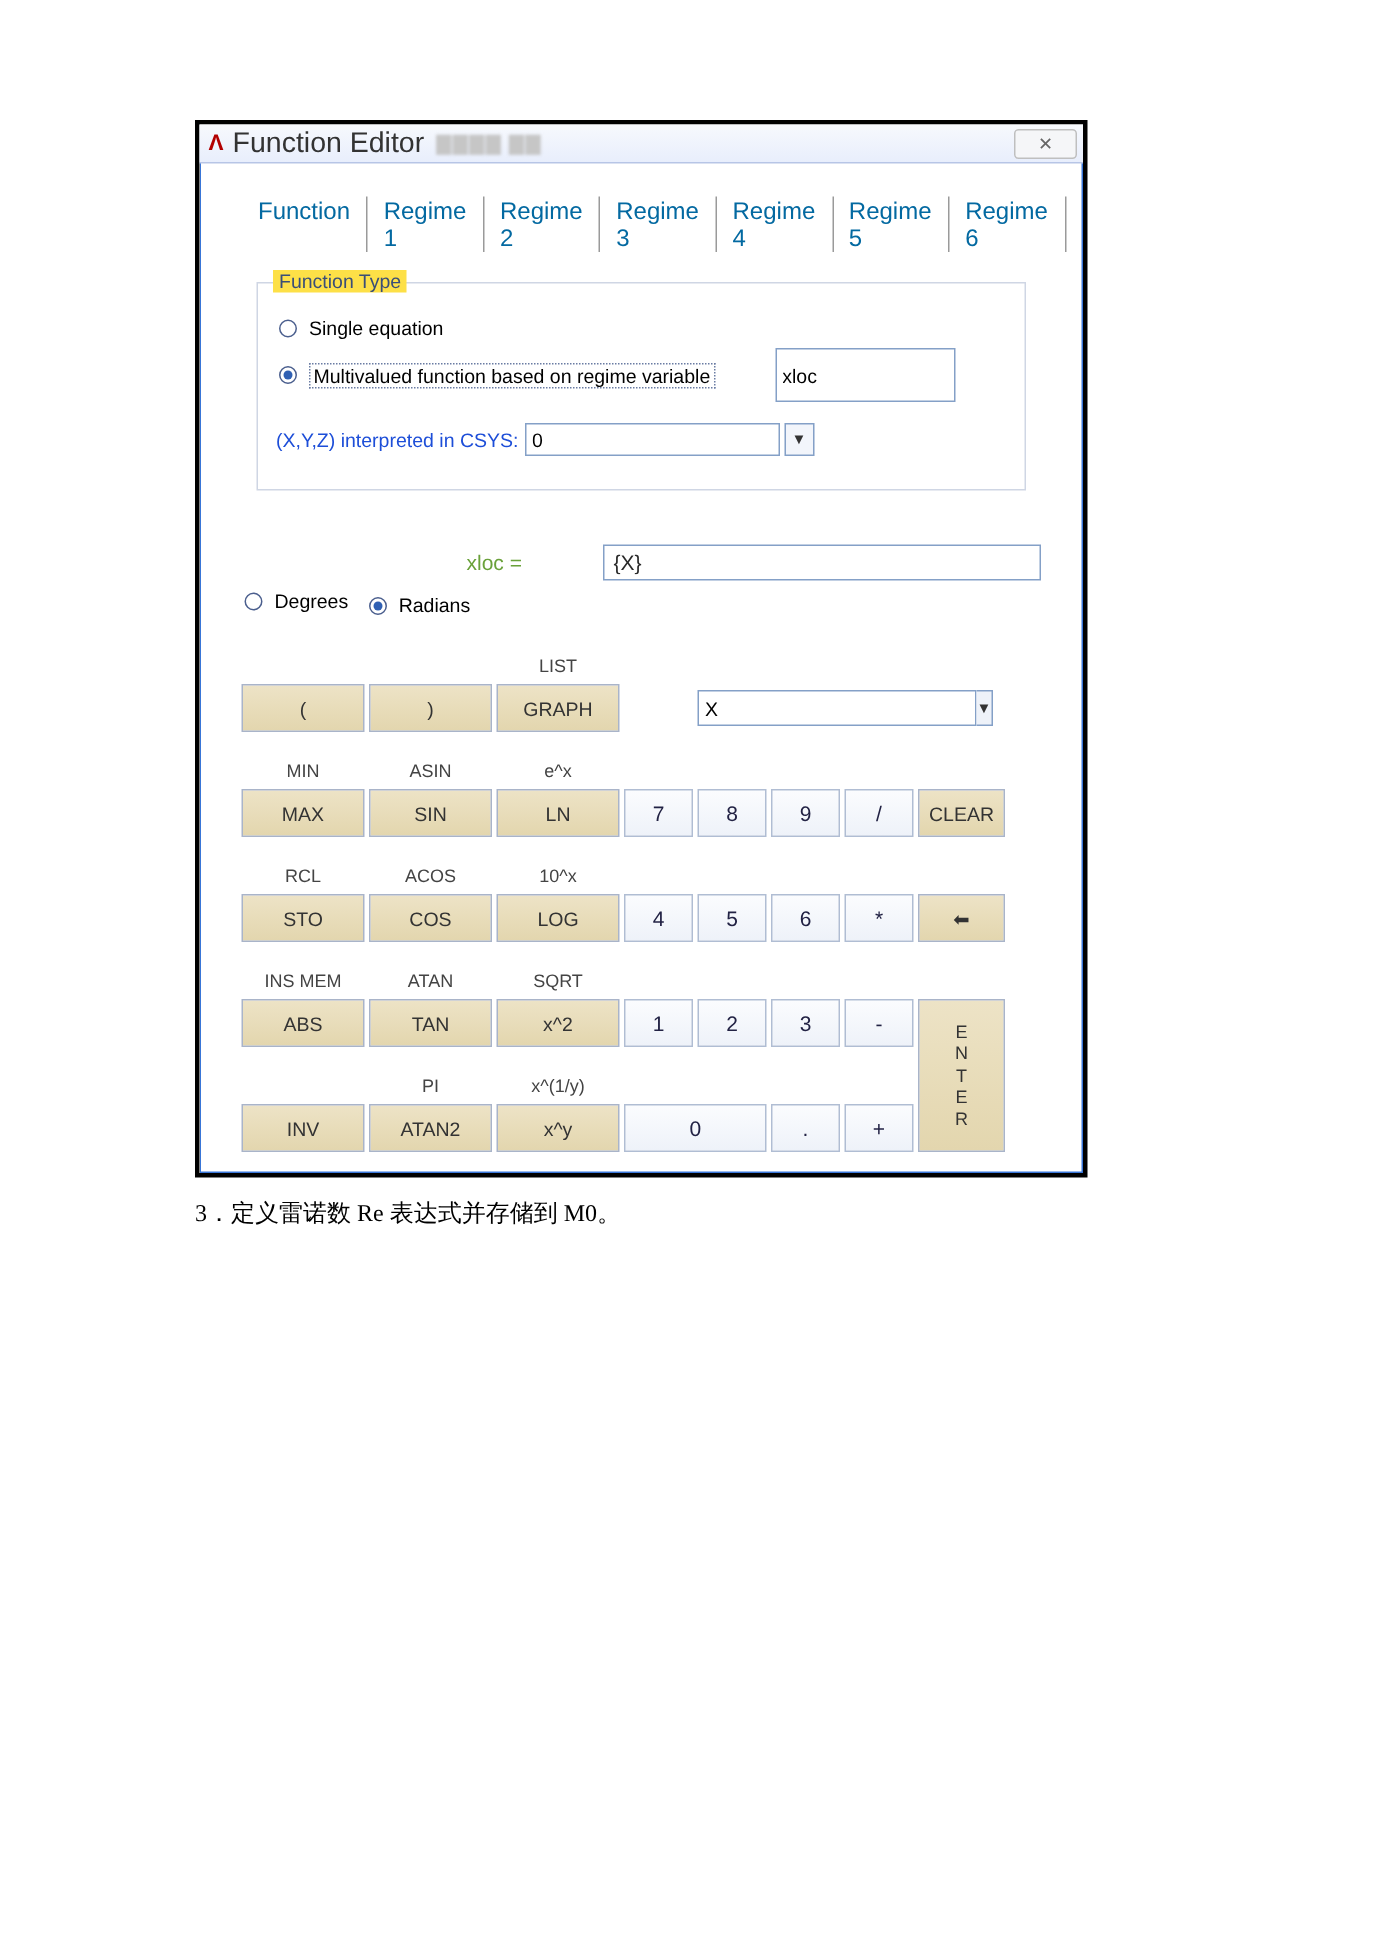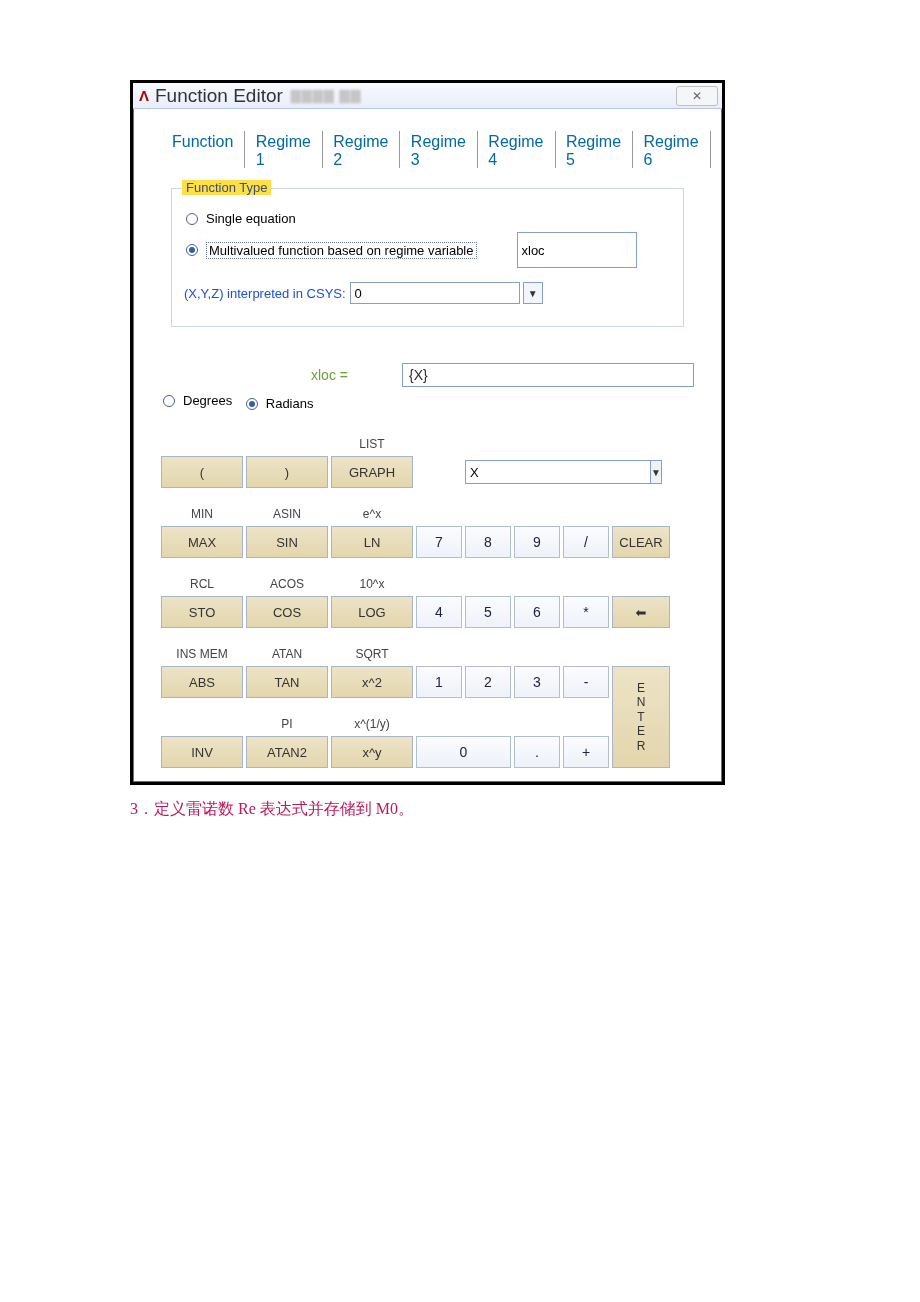--- a/index.html
+++ b/index.html
@@ -156,21 +156,21 @@
   }
   .xdd-input {
     flex:1; height:24px; border:1px solid #84a0c7; padding:0 4px; background:#fff; font-size:13px;
   }
   .xdd-btn { width:20px; height:24px; border:1px solid #84a0c7; border-left:none;
     display:flex; align-items:center; justify-content:center; background:#eef2f9; font-size:10px; }
   .vlabel { font-size:12px; letter-spacing:0; }
   .caption {
     margin: 14px 0 0 0;
     font-family: "SimSun", serif;
-    font-size: 16px; color:#be185d;
+    font-size: 16px; color:#000000;
   }
 </style>
 </head>
 <body>
 
 <div class="page">
   <div class="window">
     <div class="titlebar">
       <span class="app-icon">Λ</span>
       <span class="title">Function Editor</span>

